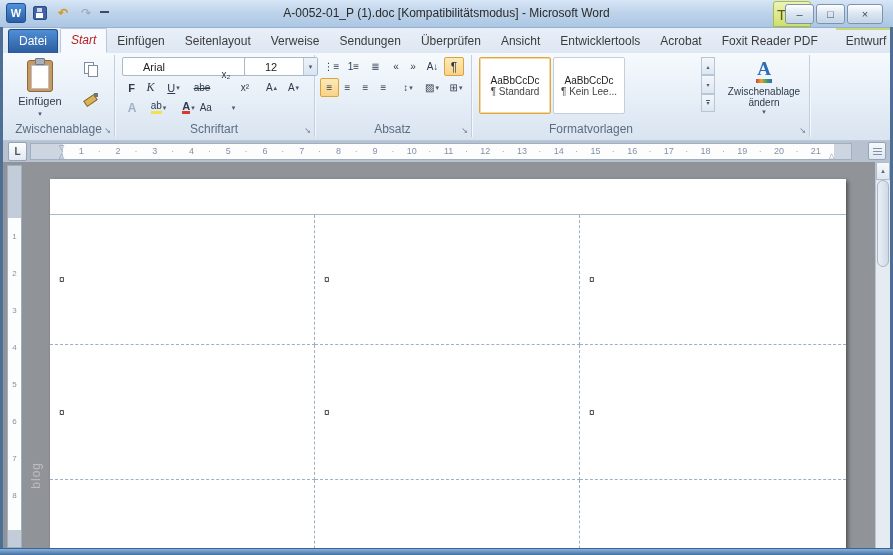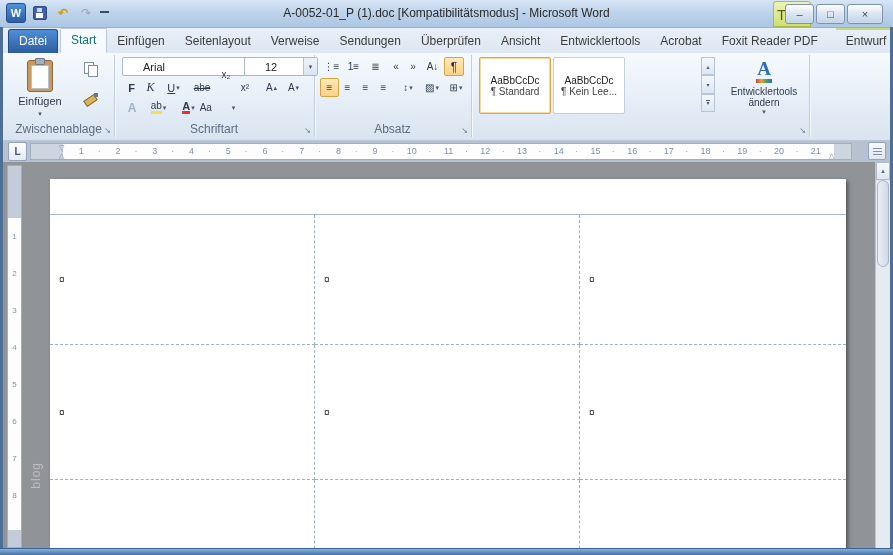--- a/index.html
+++ b/index.html
@@ -34,21 +34,21 @@
     background:linear-gradient(#ffffff,#dde7f2 45%,#c3d4e7);color:#3b4b5e;font-size:11px;
     display:flex;align-items:center;justify-content:center;box-shadow:inset 0 0 1px #fff;}
   .wbtn.close{width:34px;}
 
   
   .tabrow{position:absolute;left:3px;right:3px;top:27px;height:26px;
     background:linear-gradient(#e9eff8,#dde7f2);display:flex;align-items:flex-end;z-index:20;}
   .tab{height:23px;line-height:23px;padding:0 10px;font-size:12px;color:#3c3c3c;white-space:nowrap;}
   .tab.file{background:linear-gradient(#4f8ed6,#2c5d9e);color:#fff;border-radius:3px 3px 0 0;
     margin-left:5px;margin-right:2px;border:1px solid #224e88;border-bottom:none;}
-  .tab.active{background:#f6f9fd;border:1px solid #b9c7d8;border-bottom:1px solid #f6f9fd;border-radius:2px 2px 0 0;color:#0f766e;}
+  .tab.active{background:#f6f9fd;border:1px solid #b9c7d8;border-bottom:1px solid #f6f9fd;border-radius:2px 2px 0 0;color:#b91c1c;font-style:italic;}
   .tab.ctx{border-top:2px solid #c6d878;}
   .tab.ctx.first{margin-left:8px;}
 
   
   .ribbon{position:absolute;left:3px;right:3px;top:53px;height:87px;
     background:linear-gradient(#f6fafd,#e6eef7 55%,#d9e4f0);border-bottom:1px solid #b9c7d8;z-index:10;}
   .grp{position:absolute;top:2px;height:82px;border-right:1px solid #c3cfdd;box-shadow:1px 0 0 #f4f8fc;}
   .grp-label{position:absolute;left:0;right:0;bottom:1px;text-align:center;font-size:12px;color:#5d6c80;}
   .launcher{position:absolute;right:3px;bottom:2px;font-size:8px;color:#68798e;line-height:1;}
 
@@ -290,23 +290,24 @@
       <div class="scrollcol" style="left:230px;">
         <span>▴</span>
         <span>▾</span>
         <span class="more">
             <i>▾</i>
           </span>
       </div>
       <div class="chgbtn">
         <span class="chgicon">A</span>
         <span class="strip"></span>
-        <span class="lbl">Entwicklertools ändern</span>
+        <span class="lbl">Zwischenablage ändern</span>
         <span class="mini" style="font-size:7px;color:#4a5a6e;">▾</span>
       </div>
+      <span class="grp-label" style="right:auto;left:0;width:240px;">Formatvorlagen</span>
       <span class="launcher">↘</span>
     </div>
 
   </div>
 
   <div class="rulerbar">
     <span class="tabsel">L</span>
     <div class="hruler">
       <div class="hruler-white" id="hnums">
           <span class="rn">1</span>

